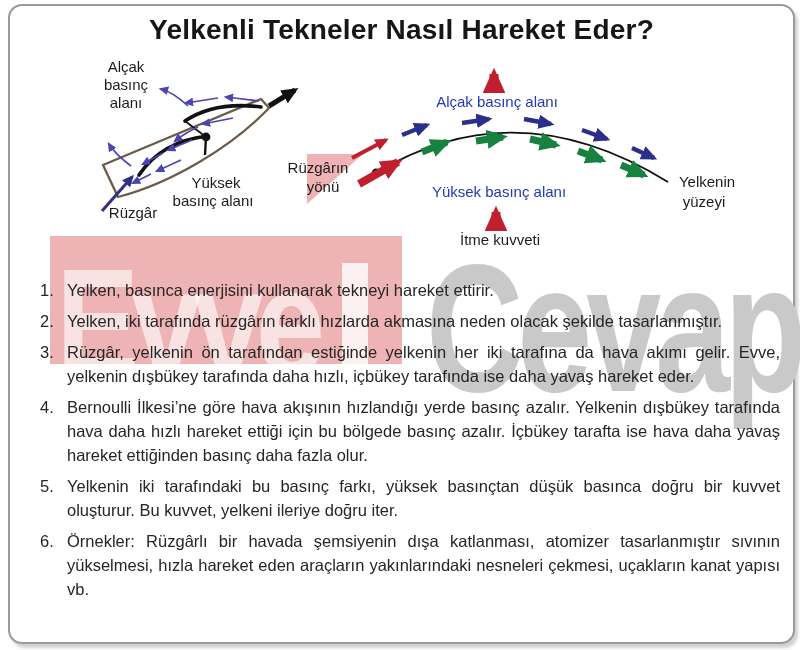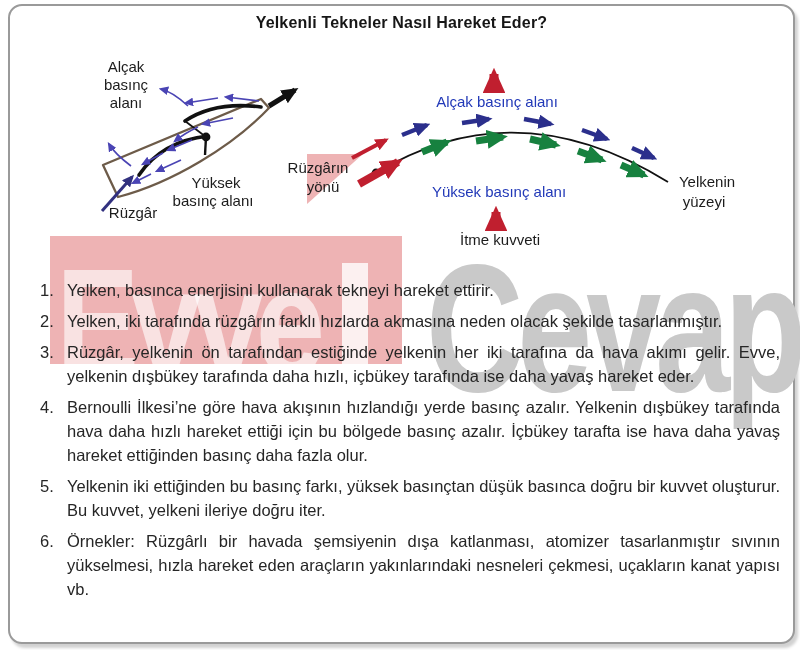--- a/index.html
+++ b/index.html
@@ -1,21 +1,21 @@
 <!DOCTYPE html>
 <html><head>
 <meta charset="utf-8">
 <style>
   html,body{margin:0;padding:0;background:#fff;width:800px;height:650px;overflow:hidden;
             font-family:"Liberation Sans","DejaVu Sans",sans-serif;}
   .card{position:absolute;left:8px;top:4px;width:783px;height:636px;background:#fff;
         border:2px solid #9a9a9a;border-radius:14px;
         box-shadow:3px 4px 3px rgba(0,0,0,0.18);}
   .title{position:absolute;left:0;top:8px;width:100%;text-align:center;
-         font-size:16px;font-weight:bold;color:#161616;letter-spacing:.2px;z-index:3;}
+         font-size:28px;font-weight:bold;color:#161616;letter-spacing:.2px;z-index:3;}
   
   .wm{position:absolute;left:0;top:0;width:800px;height:650px;z-index:1;pointer-events:none;}
   .wm-red{position:absolute;left:40px;top:230px;width:352px;height:128px;background:#eeb3b4;}
   .wm-evvel{position:absolute;left:6px;bottom:-34px;font-size:152px;font-weight:bold;
             line-height:1;color:rgba(255,255,255,0.62);letter-spacing:-9px;
             transform:scaleX(0.82);transform-origin:left bottom;white-space:nowrap;}
   .wm-lbar{position:absolute;left:292px;top:27px;width:26px;height:172px;
            background:rgba(255,255,255,0.80);}
   .wm-tail{position:absolute;left:297px;top:148px;width:0;height:0;
            border-top:50px solid #eeb3b4;border-right:56px solid transparent;}
@@ -156,21 +156,21 @@
     <div class="item">
       <span class="num">3.</span>
       <div class="txt">Rüzgâr, yelkenin ön tarafından estiğinde yelkenin her iki tarafına da hava akımı gelir. Evve, yelkenin dışbükey tarafında daha hızlı, içbükey tarafında ise daha yavaş hareket eder.</div>
     </div>
     <div class="item">
       <span class="num">4.</span>
       <div class="txt">Bernoulli İlkesi’ne göre hava akışının hızlandığı yerde basınç azalır. Yelkenin dışbükey tarafında hava daha hızlı hareket ettiği için bu bölgede basınç azalır. İçbükey tarafta ise hava daha yavaş hareket ettiğinden basınç daha fazla olur.</div>
     </div>
     <div class="item">
       <span class="num">5.</span>
-      <div class="txt">Yelkenin iki ettiğinden bu basınç farkı, yüksek basınçtan düşük basınca doğru bir kuvvet oluşturur. Bu kuvvet, yelkeni ileriye doğru iter.</div>
+      <div class="txt">Yelkenin iki tarafındaki bu basınç farkı, yüksek basınçtan düşük basınca doğru bir kuvvet oluşturur. Bu kuvvet, yelkeni ileriye doğru iter.</div>
     </div>
     <div class="item">
       <span class="num">6.</span>
       <div class="txt">Örnekler: Rüzgârlı bir havada şemsiyenin dışa katlanması, atomizer tasarlanmıştır sıvının yükselmesi, hızla hareket eden araçların yakınlarındaki nesneleri çekmesi, uçakların kanat yapısı vb.</div>
     </div>
   </div>
 
 </div>
 
 </body></html>

